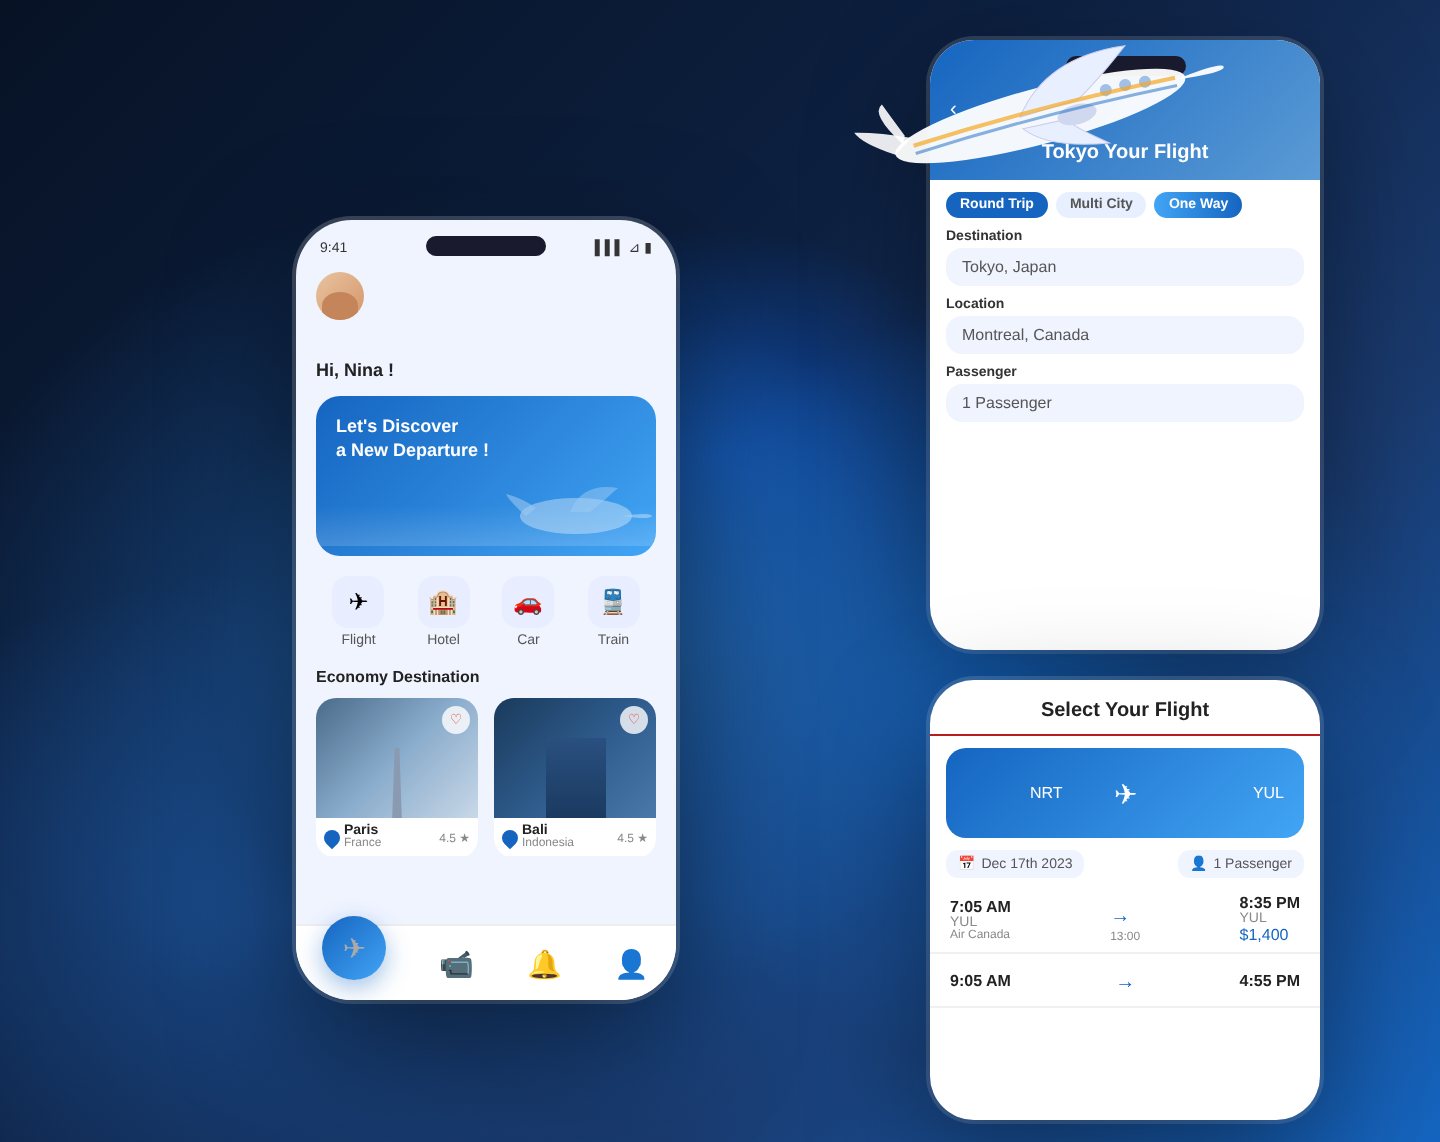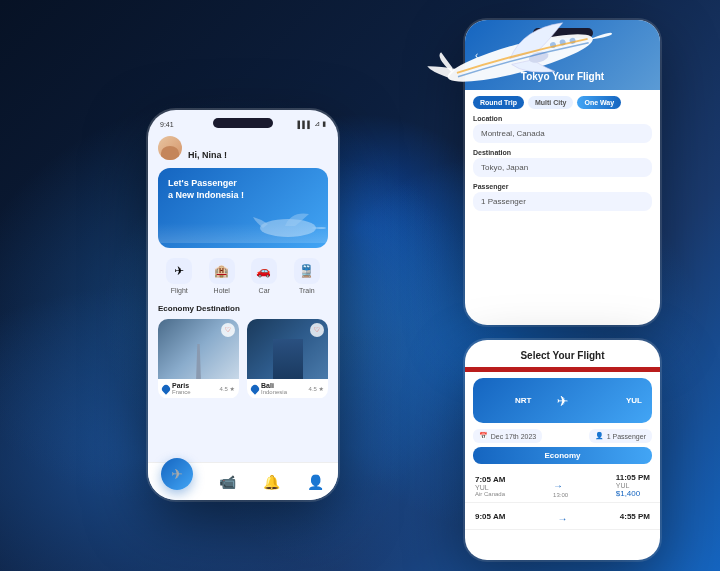--- a/index.html
+++ b/index.html
@@ -92,23 +92,24 @@
       height: 22px;
     }
 
     .phone-content {
       padding: 4px 10px 0;
     }
 
     
     .app-header {
       display: flex;
-      align-items: flex-end;
-      gap: 6px;
+      align-items: flex-start;
+      gap: 20px;
       margin-bottom: 8px;
+      flex-direction: column;
     }
 
     .avatar {
       width: 24px;
       height: 24px;
       border-radius: 50%;
       background: linear-gradient(135deg, #e8c4a0, #d4956a);
       overflow: hidden;
       display: flex;
       align-items: flex-end;
@@ -451,21 +452,21 @@
       box-shadow: 0 20px 60px rgba(0,0,0,0.4), 0 0 0 2px rgba(255,255,255,0.15);
       overflow: hidden;
       z-index: 8;
     }
 
     .select-header {
       display: flex;
       align-items: center;
       justify-content: center;
       padding: 10px 8px 6px;
-      border-bottom: 5px solid #b91c1c;
+      border-bottom: 1px solid #b91c1c;
       position: relative;
       text-align: center;
     }
 
     .select-title {
       font-size: 10px;
       font-weight: 700;
       color: #222;
     }
 
@@ -478,21 +479,21 @@
       overflow: hidden;
       display: flex;
       align-items: center;
       justify-content: space-between;
       padding: 0 10px;
     }
 
     .route-label {
       color: white;
       font-size: 8px;
-      font-weight: 700;
+      font-weight: 400;
       padding-left: 32px;
     }
 
     .route-plane {
       font-size: 14px;
       color: white;
     }
 
     .flight-info-bar {
       display: flex;
@@ -629,22 +630,22 @@
 
       <div class="app-header">
         <div class="avatar">
           <div class="avatar-body"></div>
         </div>
         <span class="greeting">Hi, Nina !</span>
       </div>
 
       <div class="hero-banner">
         <div class="hero-text">
-          <div>Let's Passenger</div>
-          <div>a New Indonesia !</div>
+          <div>Let's Discover</div>
+          <div>a New Departure !</div>
         </div>
         <svg class="hero-plane" viewBox="0 0 80 45">
           <ellipse cx="35" cy="25" rx="28" ry="9" fill="rgba(255,255,255,0.7)"></ellipse>
           <path d="M58 25 Q72 23 73 25 Q72 27 58 25Z" fill="rgba(255,255,255,0.7)"></path>
           <path d="M10 25 Q2 18 0 14 Q8 16 15 21Z" fill="rgba(255,255,255,0.6)"></path>
           <path d="M32 23 Q38 8 56 11 Q46 20 42 23Z" fill="rgba(255,255,255,0.5)"></path>
         </svg>
         <div class="hero-clouds"></div>
       </div>
 
@@ -731,26 +732,26 @@
     </div>
 
     <div class="trip-tabs">
       <div class="trip-tab active">Round Trip</div>
       <div class="trip-tab inactive">Multi City</div>
       <div class="trip-tab arrow">One Way</div>
     </div>
 
     <div class="book-form">
       <div class="form-field">
+        <div class="field-label">Destination</div>
+        <div class="field-input">Tokyo, Japan</div>
+      </div>
+      <div class="form-field">
         <div class="field-label">Location</div>
         <div class="field-input">Montreal, Canada</div>
-      </div>
-      <div class="form-field">
-        <div class="field-label">Destination</div>
-        <div class="field-input">Tokyo, Japan</div>
       </div>
       <div class="form-field">
         <div class="field-label">Passenger</div>
         <div class="field-input">1 Passenger</div>
       </div>
     </div>
   </div>
 
   <div class="phone-select">
     <div class="select-header">
@@ -768,34 +769,33 @@
       <div class="flight-info-item">
         <span>📅</span>
         <span>Dec 17th 2023</span>
       </div>
       <div class="flight-info-item">
         <span>👤</span>
         <span>1 Passenger</span>
       </div>
     </div>
 
-    <div class="economy-tab">Economy</div>
 
     <div class="flight-row">
       <div>
         <div class="flight-time">7:05 AM</div>
         <div class="flight-code">YUL</div>
         <div class="airline-name">Air Canada</div>
       </div>
       <div>
         <span class="flight-arrow">→</span>
         <div style="font-size:6px;color:#888;text-align:center;">13:00</div>
       </div>
       <div>
-        <div class="flight-time">11:05 PM</div>
+        <div class="flight-time">8:35 PM</div>
         <div class="flight-code">YUL</div>
         <div class="flight-price">$1,400</div>
       </div>
     </div>
 
     <div class="flight-row">
       <div>
         <div class="flight-time">9:05 AM</div>
       </div>
       <div>

